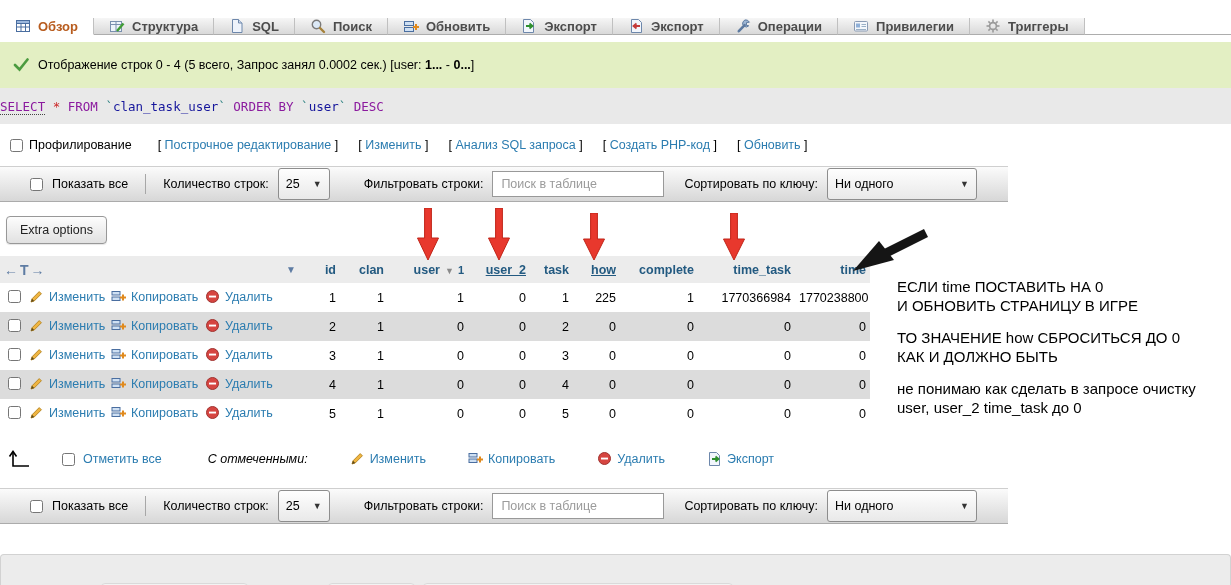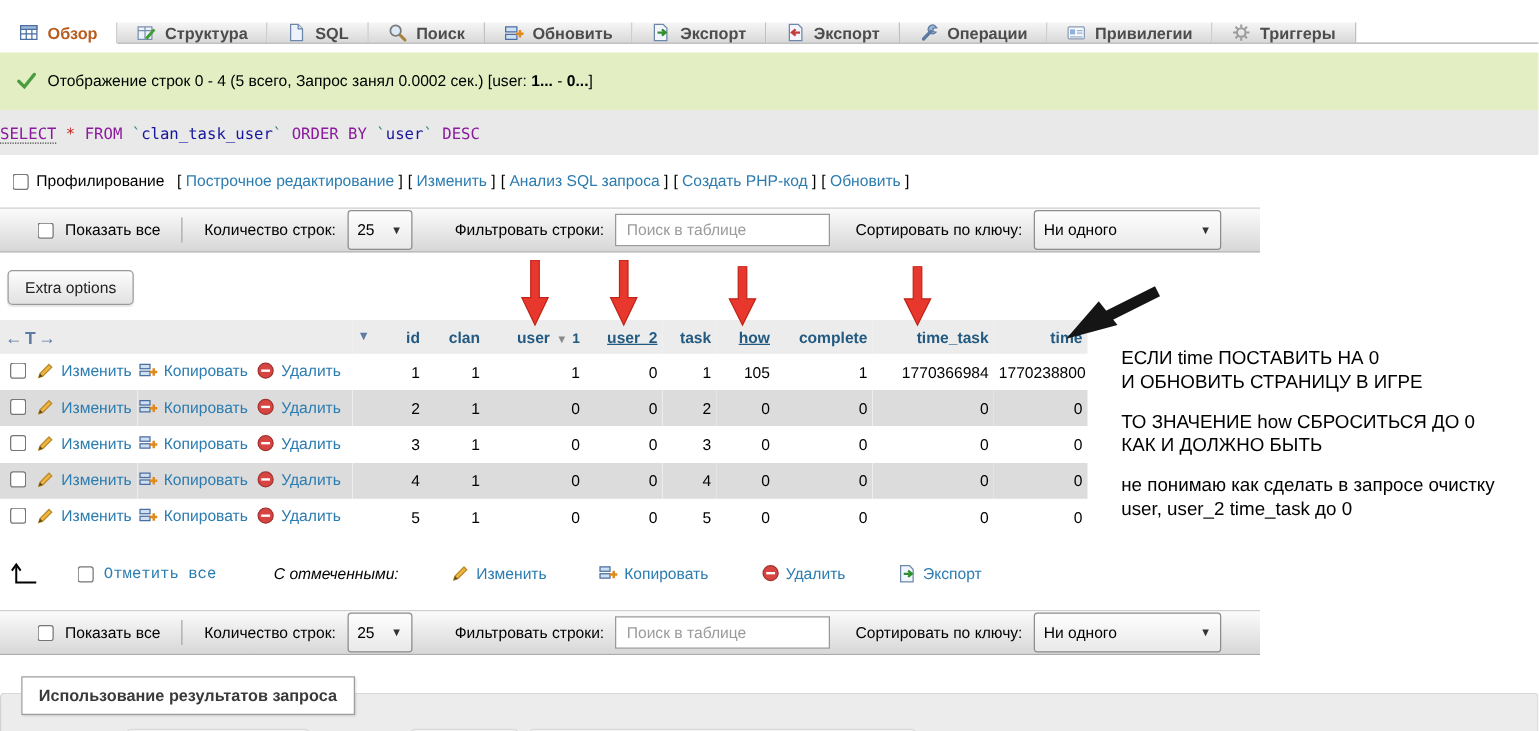--- a/index.html
+++ b/index.html
@@ -24,21 +24,21 @@
   .sqlpanel{height:36px;background:#e9e9e9;display:flex;align-items:center;
             font-family:"DejaVu Sans Mono","Liberation Mono",monospace;font-size:12.5px;white-space:pre;}
   .tk-kw{color:#8b1a9e;}
   .tk-link{border-bottom:1px dotted #444;cursor:pointer;}
   .tk-op{color:#cc2929;}
   .tk-id{color:#16169c;}
   .tk-q{color:#2a8080;}
 
   
   .profrow{display:flex;align-items:center;margin:14px 0 0 10px;gap:6px;white-space:nowrap;}
-  .profrow .grp{margin-left:4px;}
+  .profrow .grp{margin-left:20px;}
   .plink{color:#2b7cb0;text-decoration:none;cursor:pointer;}
   .bracket{color:#000;}
 
   
   .filterbar{width:1008px;height:36px;margin-top:14px;box-sizing:border-box;
              background:linear-gradient(#fbfbfb,#d7d7d7);border-top:1px solid #cfcfcf;
              border-bottom:1px solid #ababab;display:flex;align-items:center;padding-left:30px;gap:9px;}
   .vdiv{width:1px;height:20px;background:#a7a7a7;margin:0 8px;}
   .fakeselect{display:inline-flex;align-items:center;justify-content:space-between;height:32px;
               background:linear-gradient(#fefefe,#e9e9e9);border:1px solid #8d8d8d;border-radius:3px;
@@ -67,21 +67,21 @@
   .sortidx{color:#235a81;font-size:11px;margin-left:4px;}
   table.datatable td{height:27px;font-size:12.5px;white-space:nowrap;overflow:hidden;}
   table.datatable tr.gray td{background:#dcdcdc;}
   td.cb{text-align:center;}
   td.num{text-align:right;padding:0 4px;cursor:pointer;}
   .rowlink{display:inline-flex;align-items:center;gap:4px;color:#2b7cb0;text-decoration:none;cursor:pointer;}
 
   
   .bottomrow{display:flex;align-items:center;margin:16px 0 0 8px;height:30px;white-space:nowrap;}
   .bottomrow .cb2{margin-left:30px;}
-  .checkall-label{color:#2b7cb0;margin-left:8px;cursor:pointer;text-decoration:none;font-family:Liberation Mono, monospace;}
+  .checkall-label{color:#2b7cb0;margin-left:8px;cursor:pointer;text-decoration:none;}
   .withsel{font-style:italic;margin-left:46px;}
   .bottomrow .rowlink{margin-left:42px;}
 
   
   .resultsbox{position:relative;margin-top:30px;height:60px;background:#ececec;
               border:1px solid #d2d2d2;border-bottom:none;border-radius:4px 4px 0 0;}
   .legendbox{position:absolute;top:-14px;left:16px;background:#fff;border:1px solid #9e9e9e;
              padding:7px 13px;font-weight:bold;font-size:13px;color:#3a3a3a;
              box-shadow:1px 1px 2px rgba(0,0,0,.18);}
   .ghost{position:absolute;top:28px;height:26px;border:1px solid #dadada;border-radius:4px;background:#f3f3f3;}
@@ -314,21 +314,21 @@
                   <circle cx="7.5" cy="7.5" r="6" fill="#d64541" stroke="#a03330"></circle>
                   <rect x="4" y="6.6" width="7" height="1.9" fill="#fff"></rect>
                 </svg>
               </span>Удалить</a></td>
           <td></td>
           <td class="num">1</td>
           <td class="num">1</td>
           <td class="num">1</td>
           <td class="num">0</td>
           <td class="num">1</td>
-          <td class="num">105</td>
+          <td class="num">225</td>
           <td class="num">1</td>
           <td class="num">1770366984</td>
           <td class="num">1770238800</td>
         </tr>
         <tr class="gray">
           <td class="cb"><input type="checkbox" style=""></td>
           <td><a class="rowlink"><span class="ticon">
                 <svg width="15" height="15">
                   <path d="M2 13 l1-3.2 7.2-7.2 2.2 2.2 -7.2 7.2 z" fill="#f0b541" stroke="#b98a2a"></path>
                   <path d="M2 13 l1-3.2 2.2 2.2 z" fill="#5c4a1e"></path>
@@ -525,21 +525,20 @@
     <span>Сортировать по ключу:</span>
     <span class="fakeselect sel-large">
       <span>Ни одного</span>
         <span class="caret">▼</span>
     </span>
   </div>
 
 
   
   <div class="resultsbox">
-    <div class="legendbox">Использование результатов запроса</div>
     <div class="ghost g1"></div>
     <div class="ghost g2"></div>
     <div class="ghost g3"></div>
   </div>
 
   
   <div class="overlay" style="left:416px;top:208px">
     <svg width="24" height="54">
         <polygon points="8.6,0 15.4,0 15.4,30 22.5,30 12,52 1.5,30 8.6,30" fill="#e8382d" stroke="#c02418"></polygon>
       </svg>

